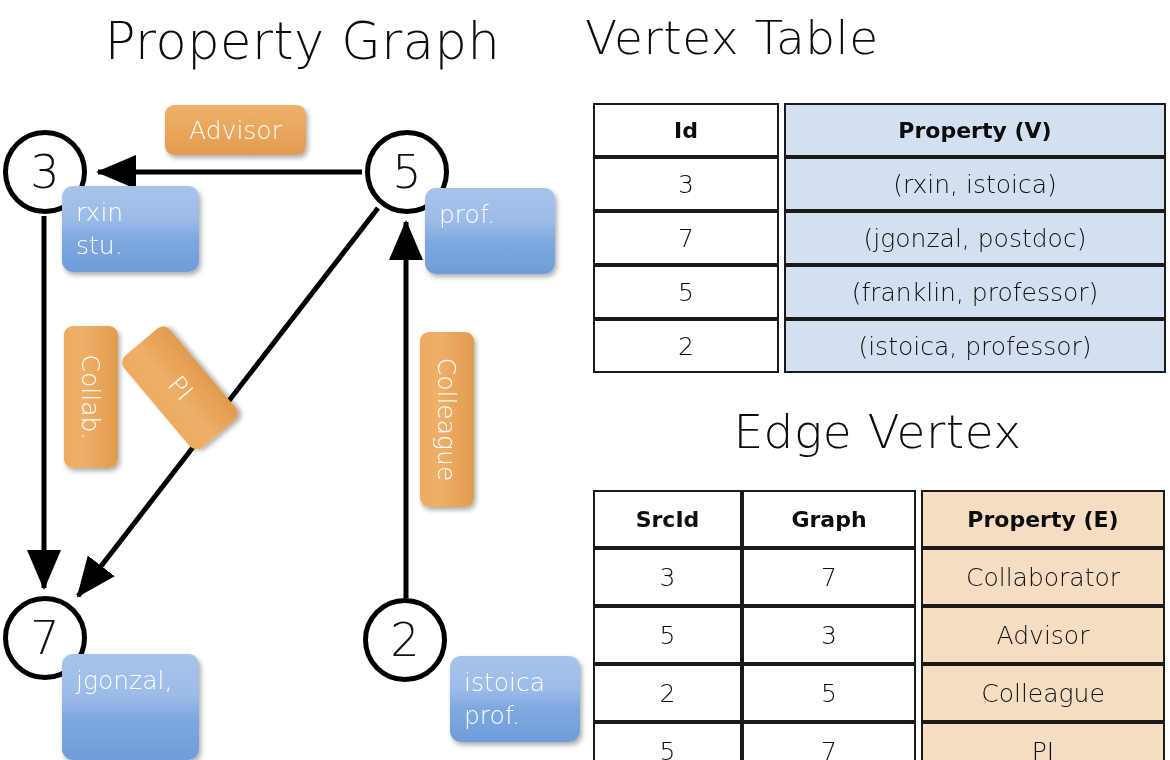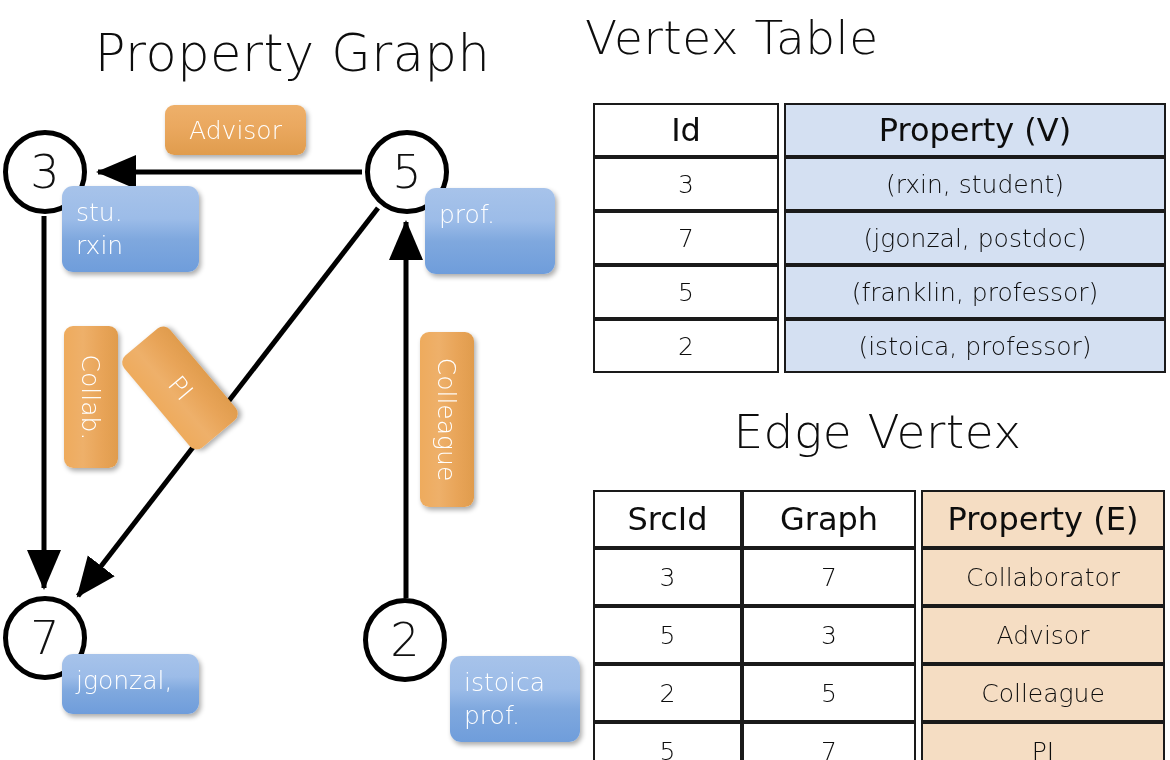--- a/index.html
+++ b/index.html
@@ -18,24 +18,25 @@
   
   .title {
     position: absolute;
     font-family: "DejaVu Sans", sans-serif;
     font-weight: 300;
     color: #0d0d0d;
     letter-spacing: 0.5px;
     white-space: nowrap;
   }
   #title-property-graph {
-    left: 0; top: 24px;
+    left: 0; top: 12px;
     width: 585px;
     text-align: center;
     font-size: 51px;
+    padding-left: 10px;
   }
   #title-vertex-table {
     left: 585px; top: 10px;
     width: 585px;
     text-align: left;
     font-size: 47px;
   }
   #title-edge-table {
     left: 585px; top: 404px;
     width: 585px;
@@ -115,21 +116,21 @@
     font-weight: 300;
     color: #0d0d0d;
   }
   .tbl td {
     border: 2px solid #1a1a1a;
     text-align: center;
     font-size: 25px;
     padding: 0;
     vertical-align: middle;
   }
-  .tbl td.hdr { font-weight: 400; font-size: 32px; text-align: center; }
+  .tbl td.hdr { font-weight: 700; font-size: 22px; text-align: center; }
   .tbl td.blue { background: #d4e0f2; }
   .tbl td.orange { background: #f5ddc3; }
   .tbl td.gap { border: none; background: transparent; width: 5px; padding: 0; }
 
   #vertex-table { left: 593px; top: 103px; }
   #vertex-table td.col-id { width: 182px; height: 50px; }
   #vertex-table td.col-prop { width: 378px; height: 50px; }
 
   #edge-table { left: 593px; top: 490px; }
   #edge-table td.col-src { width: 145px; height: 54px; }
@@ -166,27 +167,27 @@
     <span>5</span>
   </div>
   <div class="node-circle" style="left:3px;  top:596px;">
     <span>7</span>
   </div>
   <div class="node-circle" style="left:363px; top:598px;">
     <span>2</span>
   </div>
 
   <div class="vprop-box" style="left:62px; top:186px; width:137px; height:86px;">
+    <div>rxin</div>
     <div>stu.</div>
-    <div>rxin</div>
   </div>
   <div class="vprop-box" style="left:425px; top:188px; width:130px; height:86px;">
     <div>prof.</div>
   </div>
-  <div class="vprop-box" style="left:62px; top:654px; width:137px; height:60px;">
+  <div class="vprop-box" style="left:62px; top:654px; width:137px; height:106px;">
     <div>jgonzal,</div>
   </div>
   <div class="vprop-box" style="left:425px; top:656px; width:130px; height:86px;margin-left:25px;">
     <div>istoica</div>
     <div>prof.</div>
   </div>
 
   <div class="eprop-box horiz" style="left:165px; top:105px; width:141px; height:50px;">
     <span>Advisor</span>
   </div>
@@ -210,21 +211,21 @@
 <table class="tbl" id="vertex-table">
   <tbody>
     <tr>
       <td class="col-id hdr">Id</td>
       <td class="gap"></td>
       <td class="col-prop hdr blue">Property (V)</td>
     </tr>
     <tr>
       <td class="col-id">3</td>
       <td class="gap"></td>
-      <td class="col-prop blue">(rxin, student)</td>
+      <td class="col-prop blue">(rxin, istoica)</td>
     </tr>
     <tr>
       <td class="col-id">7</td>
       <td class="gap"></td>
       <td class="col-prop blue">(jgonzal, postdoc)</td>
     </tr>
     <tr>
       <td class="col-id">5</td>
       <td class="gap"></td>
       <td class="col-prop blue">(franklin, professor)</td>

